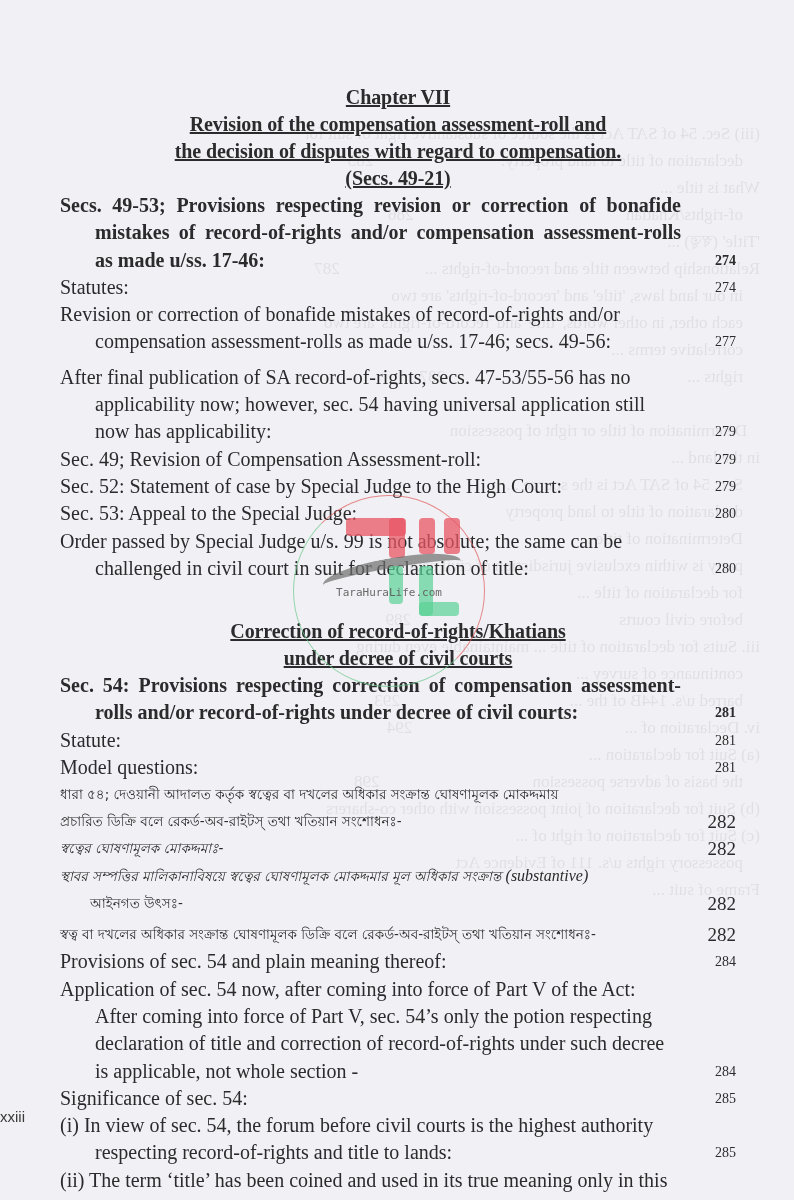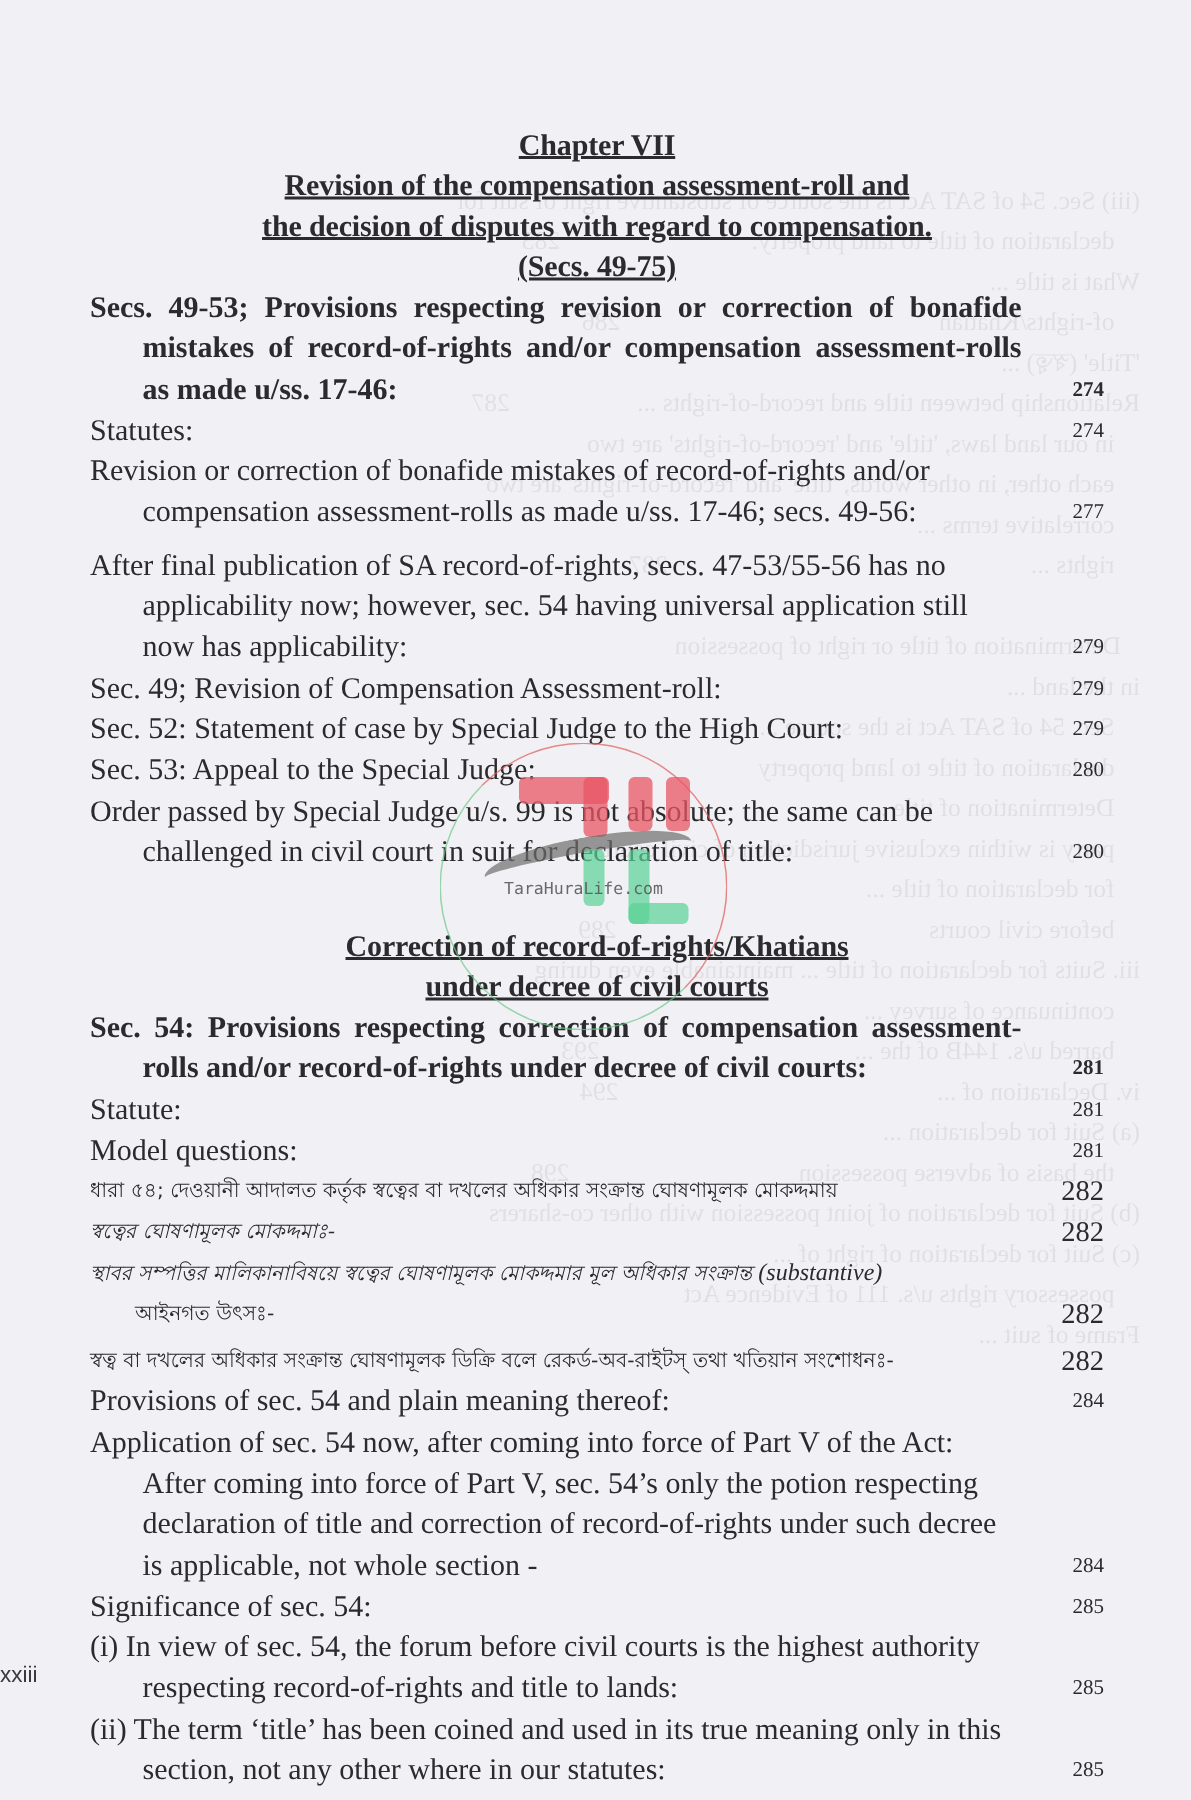--- a/index.html
+++ b/index.html
@@ -110,42 +110,42 @@
 (b) Suit for declaration of joint possession with other co-sharers
 (c) Suit for declaration of right of ...
     possessory rights u/s. 111 of Evidence Act
 Frame of suit ...</div>
 
   <div class="content">
 
     <div class="heading chapter">Chapter VII</div>
     <div class="heading">Revision of the compensation assessment-roll and</div>
     <div class="heading">the decision of disputes with regard to compensation.</div>
-    <div class="heading">(Secs. 49-75)</div>
+    <div class="heading">(Secs. 49-21)</div>
 
     <div class="entry justify"><span>Secs. 49-53; Provisions respecting revision or correction of bonafide mistakes of record-of-rights and/or compensation assessment-rolls as made u/ss. 17-46:</span><span class="pg">274</span></div>
     <div class="entry"><span>Statutes:</span><span class="pg">274</span></div>
     <div class="entry"><span>Revision or correction of bonafide mistakes of record-of-rights and/or compensation assessment-rolls as made u/ss. 17-46; secs. 49-56:</span><span class="pg">277</span></div>
     <div class="gap" style="height:8px"></div>
     <div class="entry"><span>After final publication of SA record-of-rights, secs. 47-53/55-56 has no applicability now; however, sec. 54 having universal application still now has applicability:</span><span class="pg">279</span></div>
     <div class="entry"><span>Sec. 49; Revision of Compensation Assessment-roll:</span><span class="pg">279</span></div>
     <div class="entry"><span>Sec. 52: Statement of case by Special Judge to the High Court:</span><span class="pg">279</span></div>
     <div class="entry"><span>Sec. 53: Appeal to the Special Judge:</span><span class="pg">280</span></div>
     <div class="entry"><span>Order passed by Special Judge u/s. 99 is not absolute; the same can be challenged in civil court in suit for declaration of title:</span><span class="pg">280</span></div>
 
     <div class="gap" style="height:36px"></div>
     <div class="heading">Correction of record-of-rights/Khatians</div>
     <div class="heading">under decree of civil courts</div>
 
     <div class="entry justify"><span>Sec. 54: Provisions respecting correction of compensation assessment-rolls and/or record-of-rights under decree of civil courts:</span><span class="pg">281</span></div>
     <div class="entry"><span>Statute:</span><span class="pg">281</span></div>
     <div class="entry"><span>Model questions:</span><span class="pg">281</span></div>
 
     <div class="entry bn" style="padding-left:0;text-indent:0;"><span class="txt">ধারা ৫৪; দেওয়ানী আদালত কর্তৃক স্বত্বের বা দখলের অধিকার সংক্রান্ত ঘোষণামূলক মোকদ্দমায়</span></div>
-    <div class="entry bn" style="padding-left:0;text-indent:0;"><span class="pg">282</span></div>
+    <div class="entry bn" style="padding-left:0;text-indent:0;"><span class="txt">প্রচারিত ডিক্রি বলে রেকর্ড-অব-রাইটস্ তথা খতিয়ান সংশোধনঃ-</span><span class="pg">282</span></div>
     <div class="entry bn italic"><span class="txt">স্বত্বের ঘোষণামূলক মোকদ্দমাঃ-</span><span class="pg">282</span></div>
     <div class="entry bn italic" style="padding-right:0;"><span class="txt">স্থাবর সম্পত্তির মালিকানাবিষয়ে স্বত্বের ঘোষণামূলক মোকদ্দমার মূল অধিকার সংক্রান্ত</span> <span class="it">(substantive)</span></div>
     <div class="entry bn" style="padding-left:30px;text-indent:0;"><span class="txt">আইনগত উৎসঃ-</span><span class="pg">282</span></div>
     <div class="gap" style="height:4px"></div>
     <div class="entry bn" style="padding-left:0;text-indent:0;"><span class="txt">স্বত্ব বা দখলের অধিকার সংক্রান্ত ঘোষণামূলক ডিক্রি বলে রেকর্ড-অব-রাইটস্ তথা খতিয়ান সংশোধনঃ-</span><span class="pg">282</span></div>
 
     <div class="entry"><span>Provisions of sec. 54 and plain meaning thereof:</span><span class="pg">284</span></div>
     <div class="entry"><span>Application of sec. 54 now, after coming into force of Part V of the Act: After coming into force of Part V, sec. 54’s only the potion respecting declaration of title and correction of record-of-rights under such decree is applicable, not whole section -</span><span class="pg">284</span></div>
     <div class="entry"><span>Significance of sec. 54:</span><span class="pg">285</span></div>
     <div class="entry"><span>(i) In view of sec. 54, the forum before civil courts is the highest authority respecting record-of-rights and title to lands:</span><span class="pg">285</span></div>

